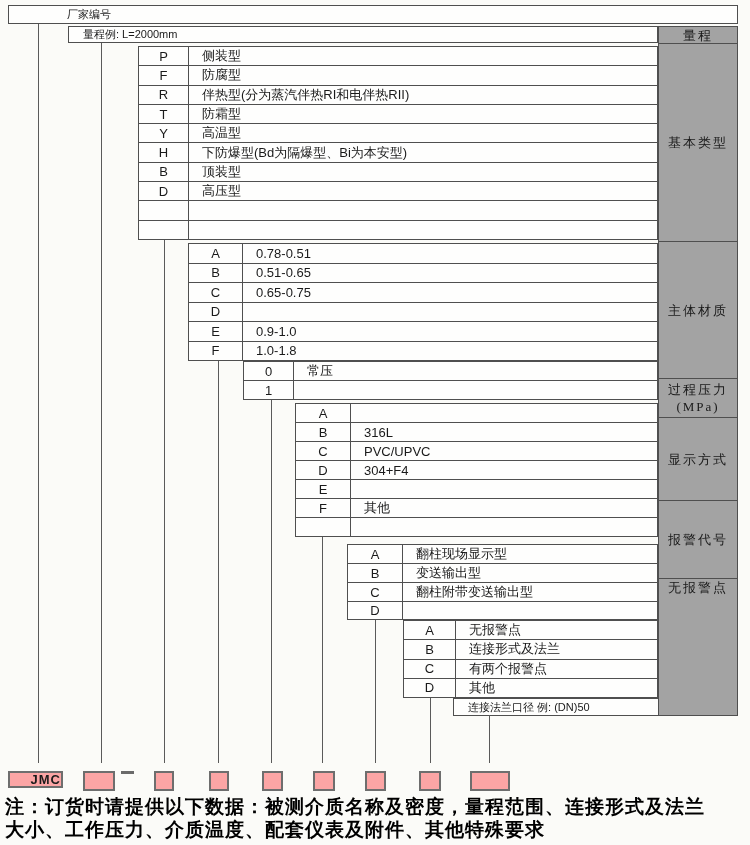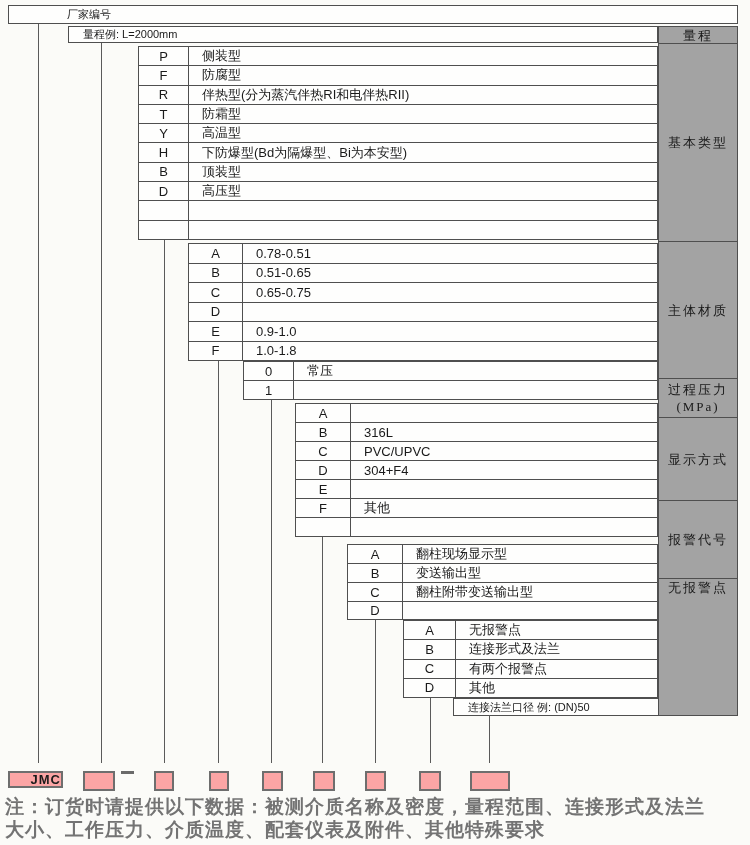--- a/index.html
+++ b/index.html
@@ -62,21 +62,21 @@
   .bbox{
     position:absolute;top:763px;height:20px;
     border:2px solid var(--boxbd);background:#fca5a5;
     display:flex;align-items:center;justify-content:flex-end;margin-top:8px;
   }
   .bbox.jmc{height:17px;font-weight:bold;font-size:13px;letter-spacing:1px;}
   .dash{position:absolute;background:#6a6a6a;height:3px;}
 
   .note{
     position:absolute;left:5px;top:795px;width:742px;
-    color:#737373;font-weight:bold;font-size:19px;line-height:23px;
+    color:#000000;font-weight:bold;font-size:19px;line-height:23px;
     letter-spacing:1px;white-space:nowrap;
   }
   .note div{white-space:nowrap;}
 </style>
 </head>
 <body>
 
 <div class="stage">
 
   <div class="hdr-row" style="left:8px;top:5px;width:730px;height:19px;padding-left:58px">

